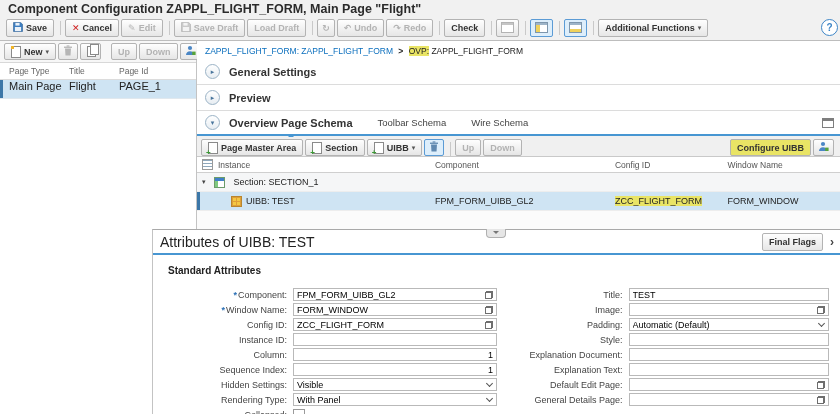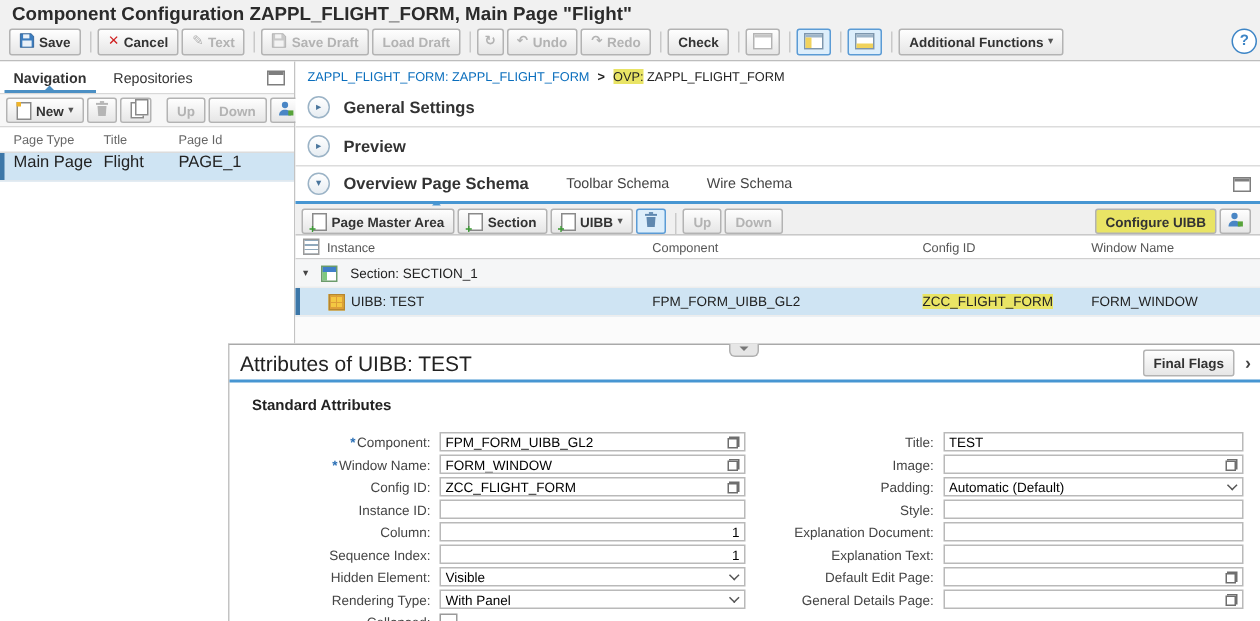--- a/index.html
+++ b/index.html
@@ -128,21 +128,21 @@
             </svg></span>
         <span>Save</span>
       </div>
       <div class="sep"></div>
       <div class="btn">
         <span class="x-ico">✕</span>
         <span>Cancel</span>
       </div>
       <div class="btn disabled">
         <span class="grey-ico">✎</span>
-        <span>Text</span>
+        <span>Edit</span>
       </div>
       <div class="sep"></div>
       <div class="btn disabled">
         <span><svg width="10" height="10" viewBox="0 0 10 10">
               <path d="M0.5 0.5h7.2L9.5 2.3v7.2H0.5z" fill="#c9c9c9" stroke="#ababab" stroke-width="0.6"></path>
               <rect x="2.4" y="0.9" width="4.2" height="2.7" fill="#f3f3f3"></rect>
               <rect x="1.9" y="5" width="6.2" height="4.1" fill="#f3f3f3"></rect>
             </svg></span>
         <span>Save Draft</span>
       </div>
@@ -182,29 +182,20 @@
         <span>Additional Functions</span>
         <span class="caret">▾</span>
       </div>
     </div>
     <div class="helpbtn">
       <span>?</span>
     </div>
   </div>
 
   <div class="sidebar">
-    <div class="sb-tabs">
-      <div class="sb-tab active">
-        <span>Navigation</span>
-      </div>
-      <div class="sb-tab">
-        <span>Repositories</span>
-      </div>
-      <span class="maxicon"></span>
-    </div>
     <div class="sb-toolbar">
       <div class="btn" style="height:15px">
         <span class="sheet newdot"></span>
         <span>New</span>
         <span class="caret">▾</span>
       </div>
       <div class="btn disabled icononly" style="height:15px">
         <span><svg width="10" height="11" viewBox="0 0 10 11">
               <rect x="3.6" y="0.4" width="2.8" height="1.2" fill="#b5b5b5"></rect>
               <rect x="1" y="1.6" width="8" height="1.3" fill="#b5b5b5"></rect>
@@ -322,21 +313,21 @@
         <span class="tree-arrow">▾</span>
         <span class="section-ico"></span>
         <span>Section: SECTION_1</span>
       </span>
       <span class="gc2"></span>
       <span class="gc3"></span>
       <span class="gc4"></span>
     </div>
 
     <div class="grow selected">
-      <span class="gc1" style="padding-left:0;gap:0">
+      <span class="gc1" style="padding-left:12px;gap:0">
         <span class="uibb-ico"></span>
         <span>UIBB: TEST</span>
       </span>
       <span class="gc2">FPM_FORM_UIBB_GL2</span>
       <span class="gc3"><span class="hl">ZCC_FLIGHT_FORM</span></span>
       <span class="gc4">FORM_WINDOW</span>
     </div>
 
     <div class="belowgrid"></div>
   </div>
@@ -392,21 +383,21 @@
             <span class="fval num">1</span>
           </div>
         </div>
         <div class="frow">
           <span class="flabel">Sequence Index:</span>
           <div class="ffield">
             <span class="fval num">1</span>
           </div>
         </div>
         <div class="frow">
-          <span class="flabel">Hidden Element:</span>
+          <span class="flabel">Hidden Settings:</span>
           <div class="ffield">
             <span class="fval">Visible</span>
             <span class="selarrow"></span>
           </div>
         </div>
         <div class="frow">
           <span class="flabel">Rendering Type:</span>
           <div class="ffield">
             <span class="fval">With Panel</span>
             <span class="selarrow"></span>

